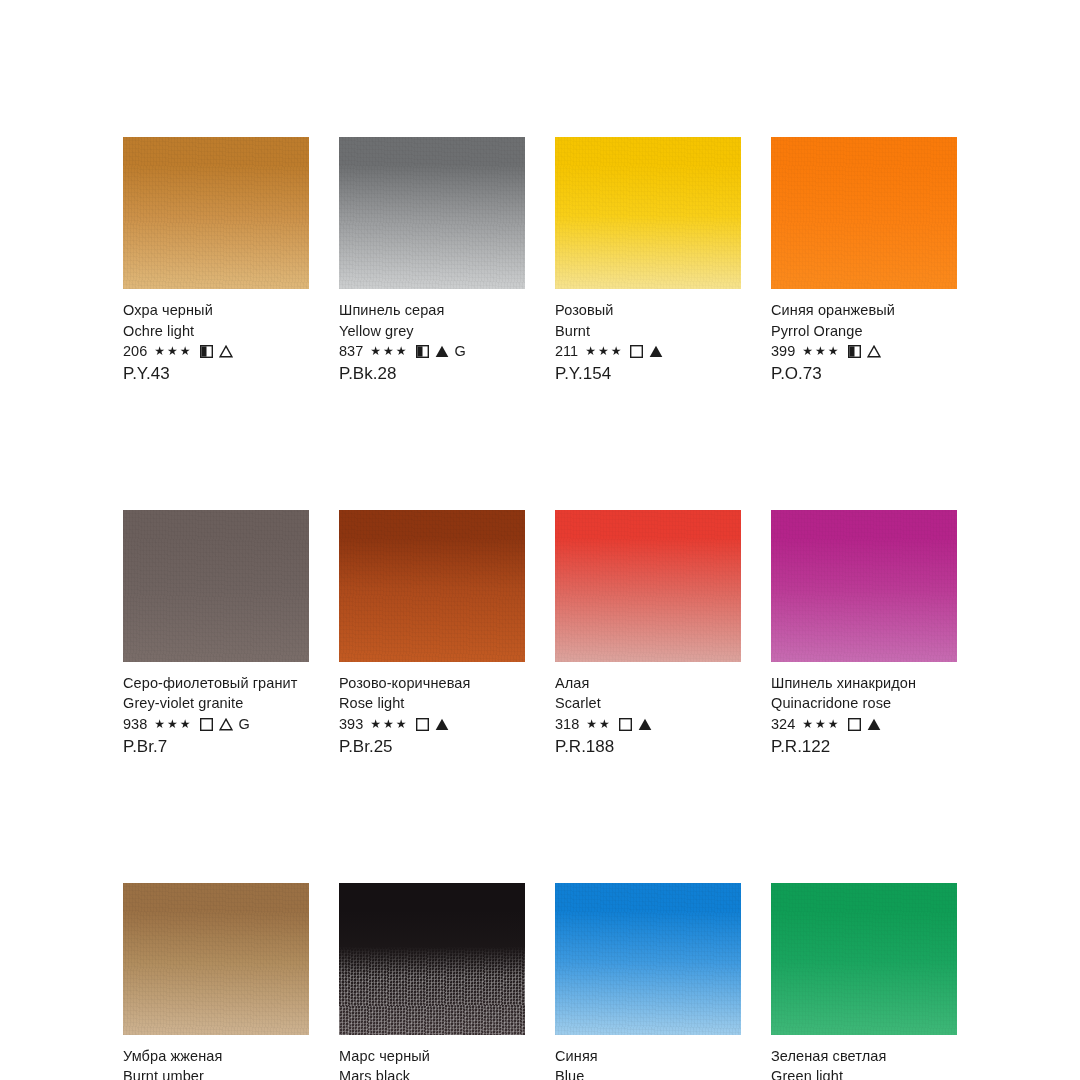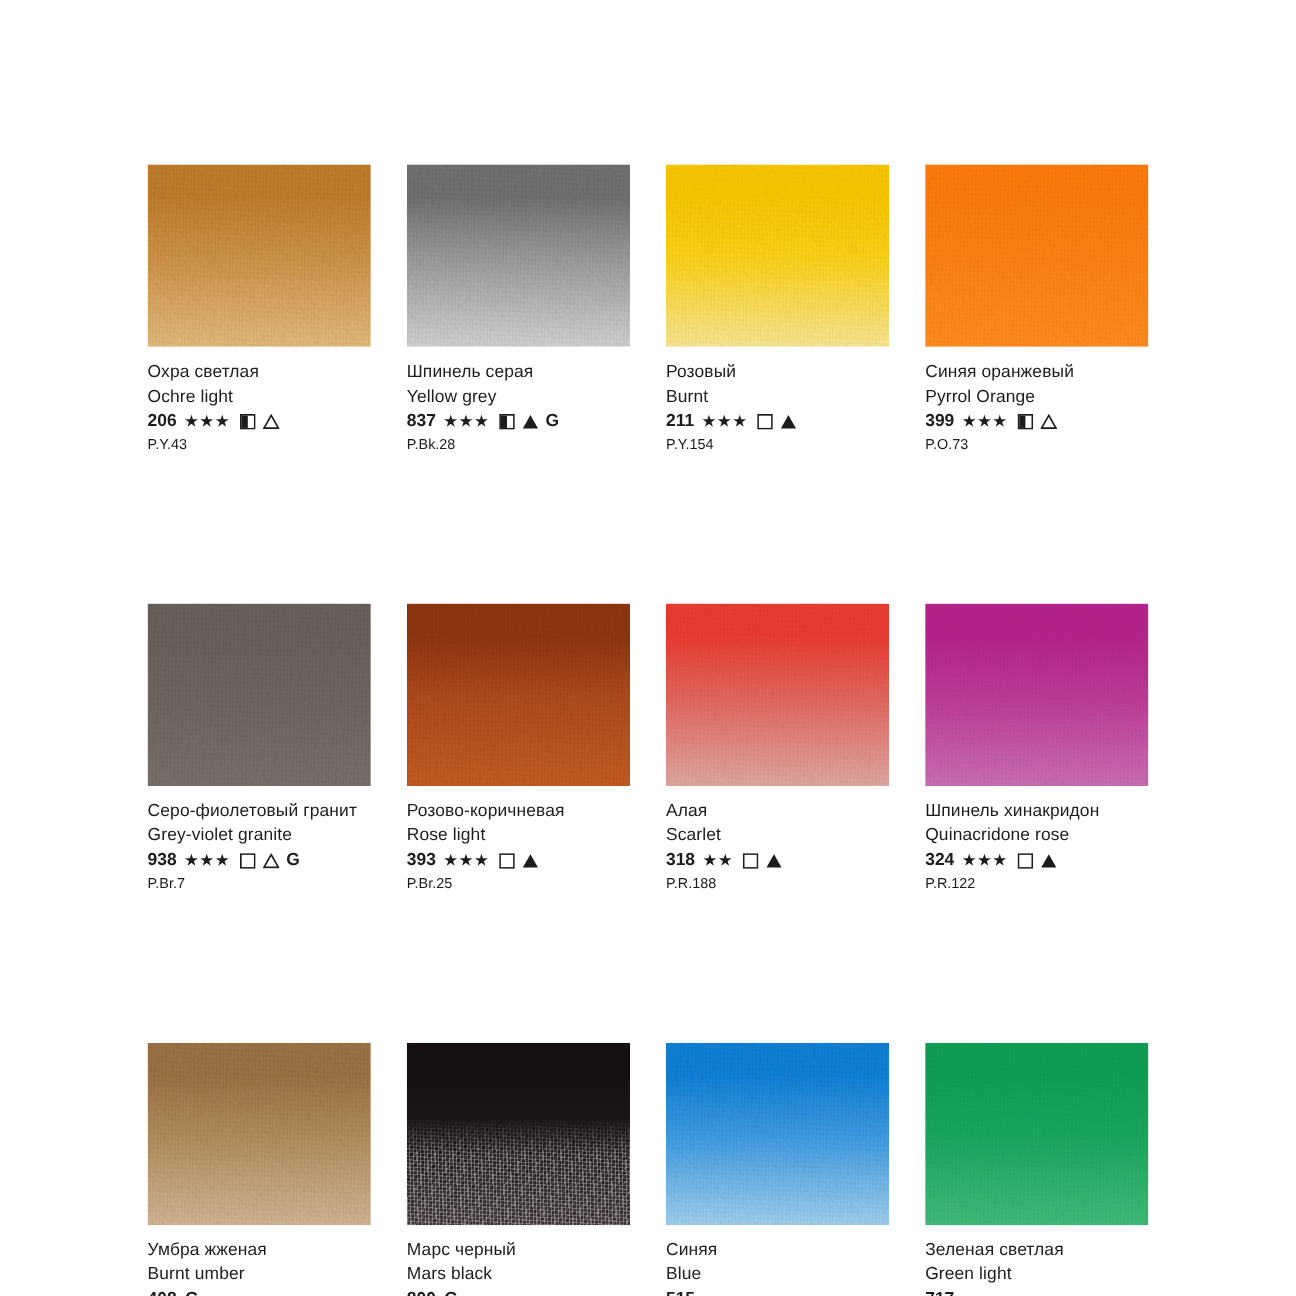--- a/index.html
+++ b/index.html
@@ -73,51 +73,50 @@
   .name-ru, .name-en {
     font-size: 14.5px;
     letter-spacing: .1px;
     white-space: nowrap;
   }
   .codeline {
     font-size: 14.5px;
     display: flex;
     align-items: center;
     white-space: nowrap;
-    font-weight: bold;
   }
   .code-num { margin-right: 7px; }
   .stars {
     display: inline-flex;
     align-items: center;
     letter-spacing: 1px;
     font-size: 12px;
     line-height: 1;
     margin-right: 7px;
   }
   .stars span { margin-right: 1px; }
   .glyph {
     display: inline-flex;
     align-items: center;
     margin-right: 6px;
   }
   .gletter { font-size: 14.5px; }
-  .pigment { font-size: 12px; }
+  .pigment { font-size: 17px; }
 </style>
 </head>
 <body>
 
 <div id="grid">
     <div class="cell">
       <div class="swatch">
         <div class="base" style="background: linear-gradient(rgb(189, 124, 44) 0%, rgb(189, 124, 44) 18%, rgb(204, 145, 72) 52%, rgb(223, 184, 122) 100%);"></div>
         <div class="grain"></div>
       </div>
       <div class="caption">
-        <div class="name-ru">Охра светлая</div>
+        <div class="name-ru">Охра черный</div>
         <div class="name-en">Ochre light</div>
         <div class="codeline">
           <span class="code-num">206</span>
           <span class="stars">
             <span>★</span>
             <span>★</span>
             <span>★</span>
           </span>
           <span class="glyph">
             <svg width="13" height="13" viewBox="0 0 13 13" aria-hidden="true">

